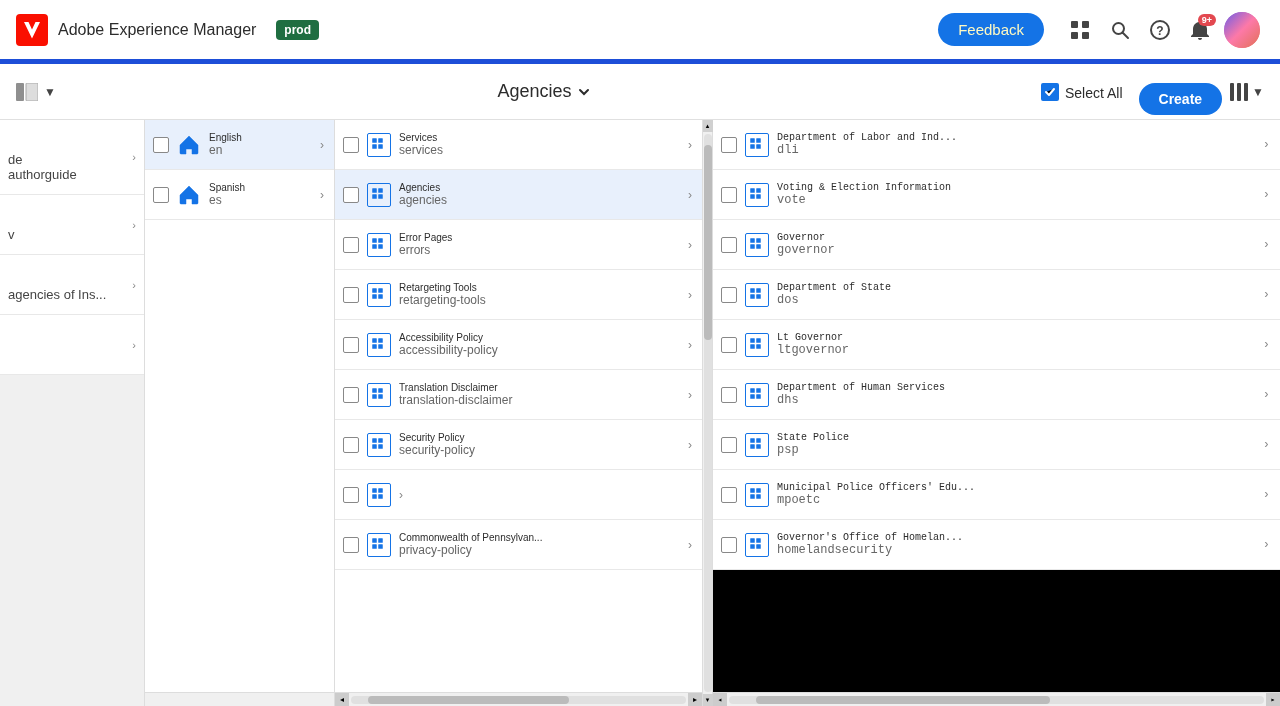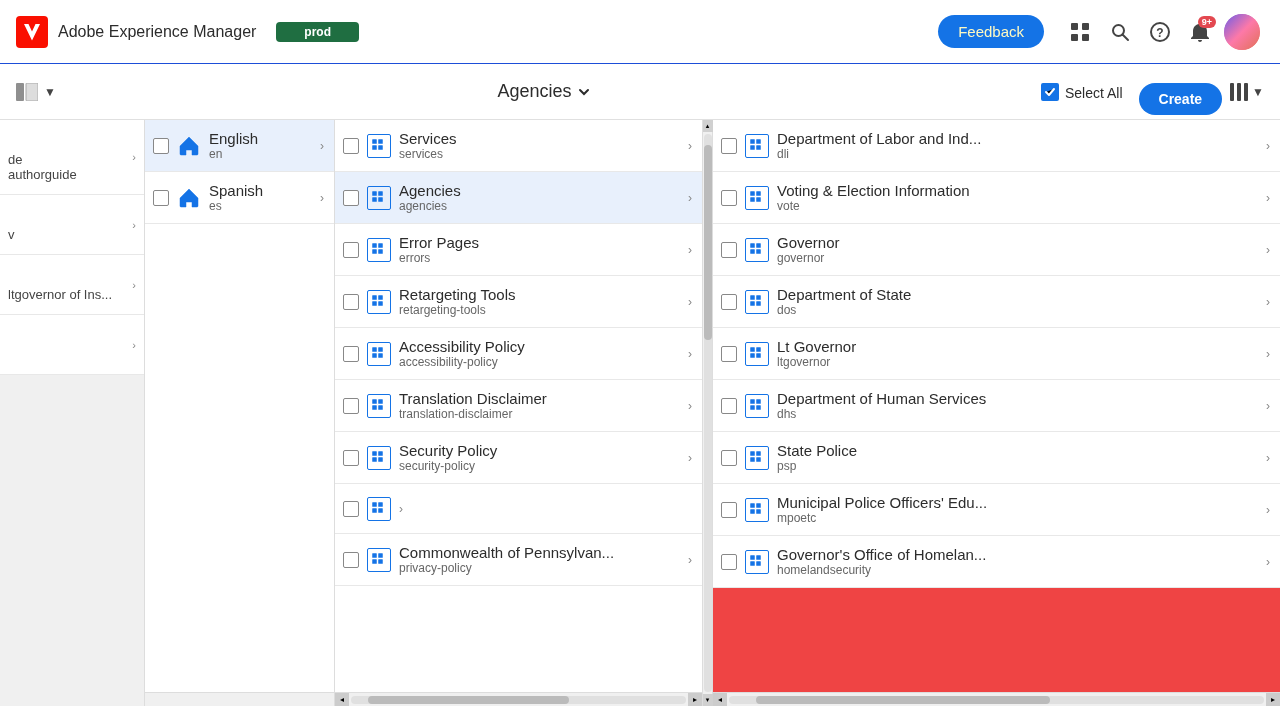--- a/index.html
+++ b/index.html
@@ -5,21 +5,21 @@
     * { box-sizing: border-box; margin: 0; padding: 0; }
     body { font-family: -apple-system, BlinkMacSystemFont, 'Segoe UI', Arial, sans-serif; background: #f5f5f5; overflow: hidden; width: 1280px; height: 706px; }
 
     
     .header {
       display: flex;
       align-items: center;
       background: #fff;
       height: 64px;
       padding: 0 16px;
-      border-bottom: 1px solid #1d4ed8;
+      border-bottom: 5px solid #1d4ed8;
       position: relative;
       z-index: 10;
     }
     .header-logo {
       display: flex;
       align-items: center;
       gap: 10px;
       margin-right: 8px;
     }
     .adobe-logo {
@@ -30,21 +30,21 @@
       font-size: 16px;
       font-weight: 400;
       color: #2c2c2c;
       margin-right: 10px;
     }
     .prod-badge {
       background: #1f6e41;
       color: #fff;
       font-size: 12px;
       font-weight: 600;
-      padding: 3px 28px;
+      padding: 3px 8px;
       border-radius: 4px;
     }
     .header-spacer { flex: 1; }
     .feedback-btn {
       background: #1473e6;
       color: #fef9c3;
       border: none;
       border-radius: 20px;
       padding: 8px 20px;
       font-size: 15px;
@@ -230,21 +230,21 @@
       width: 24px;
       height: 24px;
       margin-right: 8px;
       flex-shrink: 0;
     }
     .col-item-text {
       flex: 1;
       min-width: 0;
     }
     .col-item-name {
-      font-size: 15px;
+      font-size: 10px;
       font-weight: 500;
       color: #2c2c2c;
       white-space: nowrap;
       overflow: hidden;
       text-overflow: ellipsis;
     }
     .col-item-sub {
       font-size: 12px;
       color: #666;
       white-space: nowrap;
@@ -410,21 +410,21 @@
     <div class="col-partial">
       <div class="partial-item">
         <span class="partial-item-text">de<br>authorguide</span>
         <span class="partial-arrow">›</span>
       </div>
       <div class="partial-item">
         <span class="partial-item-text">v</span>
         <span class="partial-arrow">›</span>
       </div>
       <div class="partial-item">
-        <span class="partial-item-text">ltgovernor of Ins...</span>
+        <span class="partial-item-text">agencies of Ins...</span>
         <span class="partial-arrow">›</span>
       </div>
       <div class="partial-item" style="min-height:60px;">
         <span class="partial-item-text"></span>
         <span class="partial-arrow">›</span>
       </div>
     </div>
 
     <div class="col" style="width:190px;">
       <div class="col-scroll">
@@ -602,21 +602,21 @@
 
       <div style="width:10px;background:#f0f0f0;border-left:1px solid #ddd;display:flex;flex-direction:column;align-items:center;">
         <div style="width:10px;height:12px;background:#d0d0d0;display:flex;align-items:center;justify-content:center;font-size:7px;cursor:pointer;">▴</div>
         <div style="flex:1;width:8px;background:#e0e0e0;border-radius:4px;margin:2px 0;position:relative;">
           <div style="position:absolute;top:2%;width:8px;height:35%;background:#bbb;border-radius:4px;"></div>
         </div>
         <div style="width:10px;height:12px;background:#d0d0d0;display:flex;align-items:center;justify-content:center;font-size:7px;cursor:pointer;">▾</div>
       </div>
     </div>
 
-    <div style="display:flex;flex-direction:row;flex:1;background:#ef4444;overflow:hidden;">
+    <div style="display:flex;flex-direction:row;flex:1;background:#000000;overflow:hidden;font-family:Liberation Mono, monospace;">
       <div style="flex:1;display:flex;flex-direction:column;overflow:hidden;">
         <div style="flex:1;overflow-y:hidden;">
 
           <div class="col-item">
             <div class="col-item-checkbox"></div>
             <svg class="col-item-icon" viewBox="0 0 24 24" fill="none" style="border:1.5px solid #1473e6;border-radius:2px;padding:2px;">
               <rect x="3" y="3" width="6" height="6" fill="#1473e6" rx="0.5"></rect>
               <rect x="3" y="11" width="6" height="6" fill="#1473e6" rx="0.5"></rect>
               <rect x="11" y="3" width="6" height="6" fill="#1473e6" rx="0.5"></rect>
               <rect x="11" y="11" width="6" height="6" fill="#1473e6" rx="0.5"></rect>

